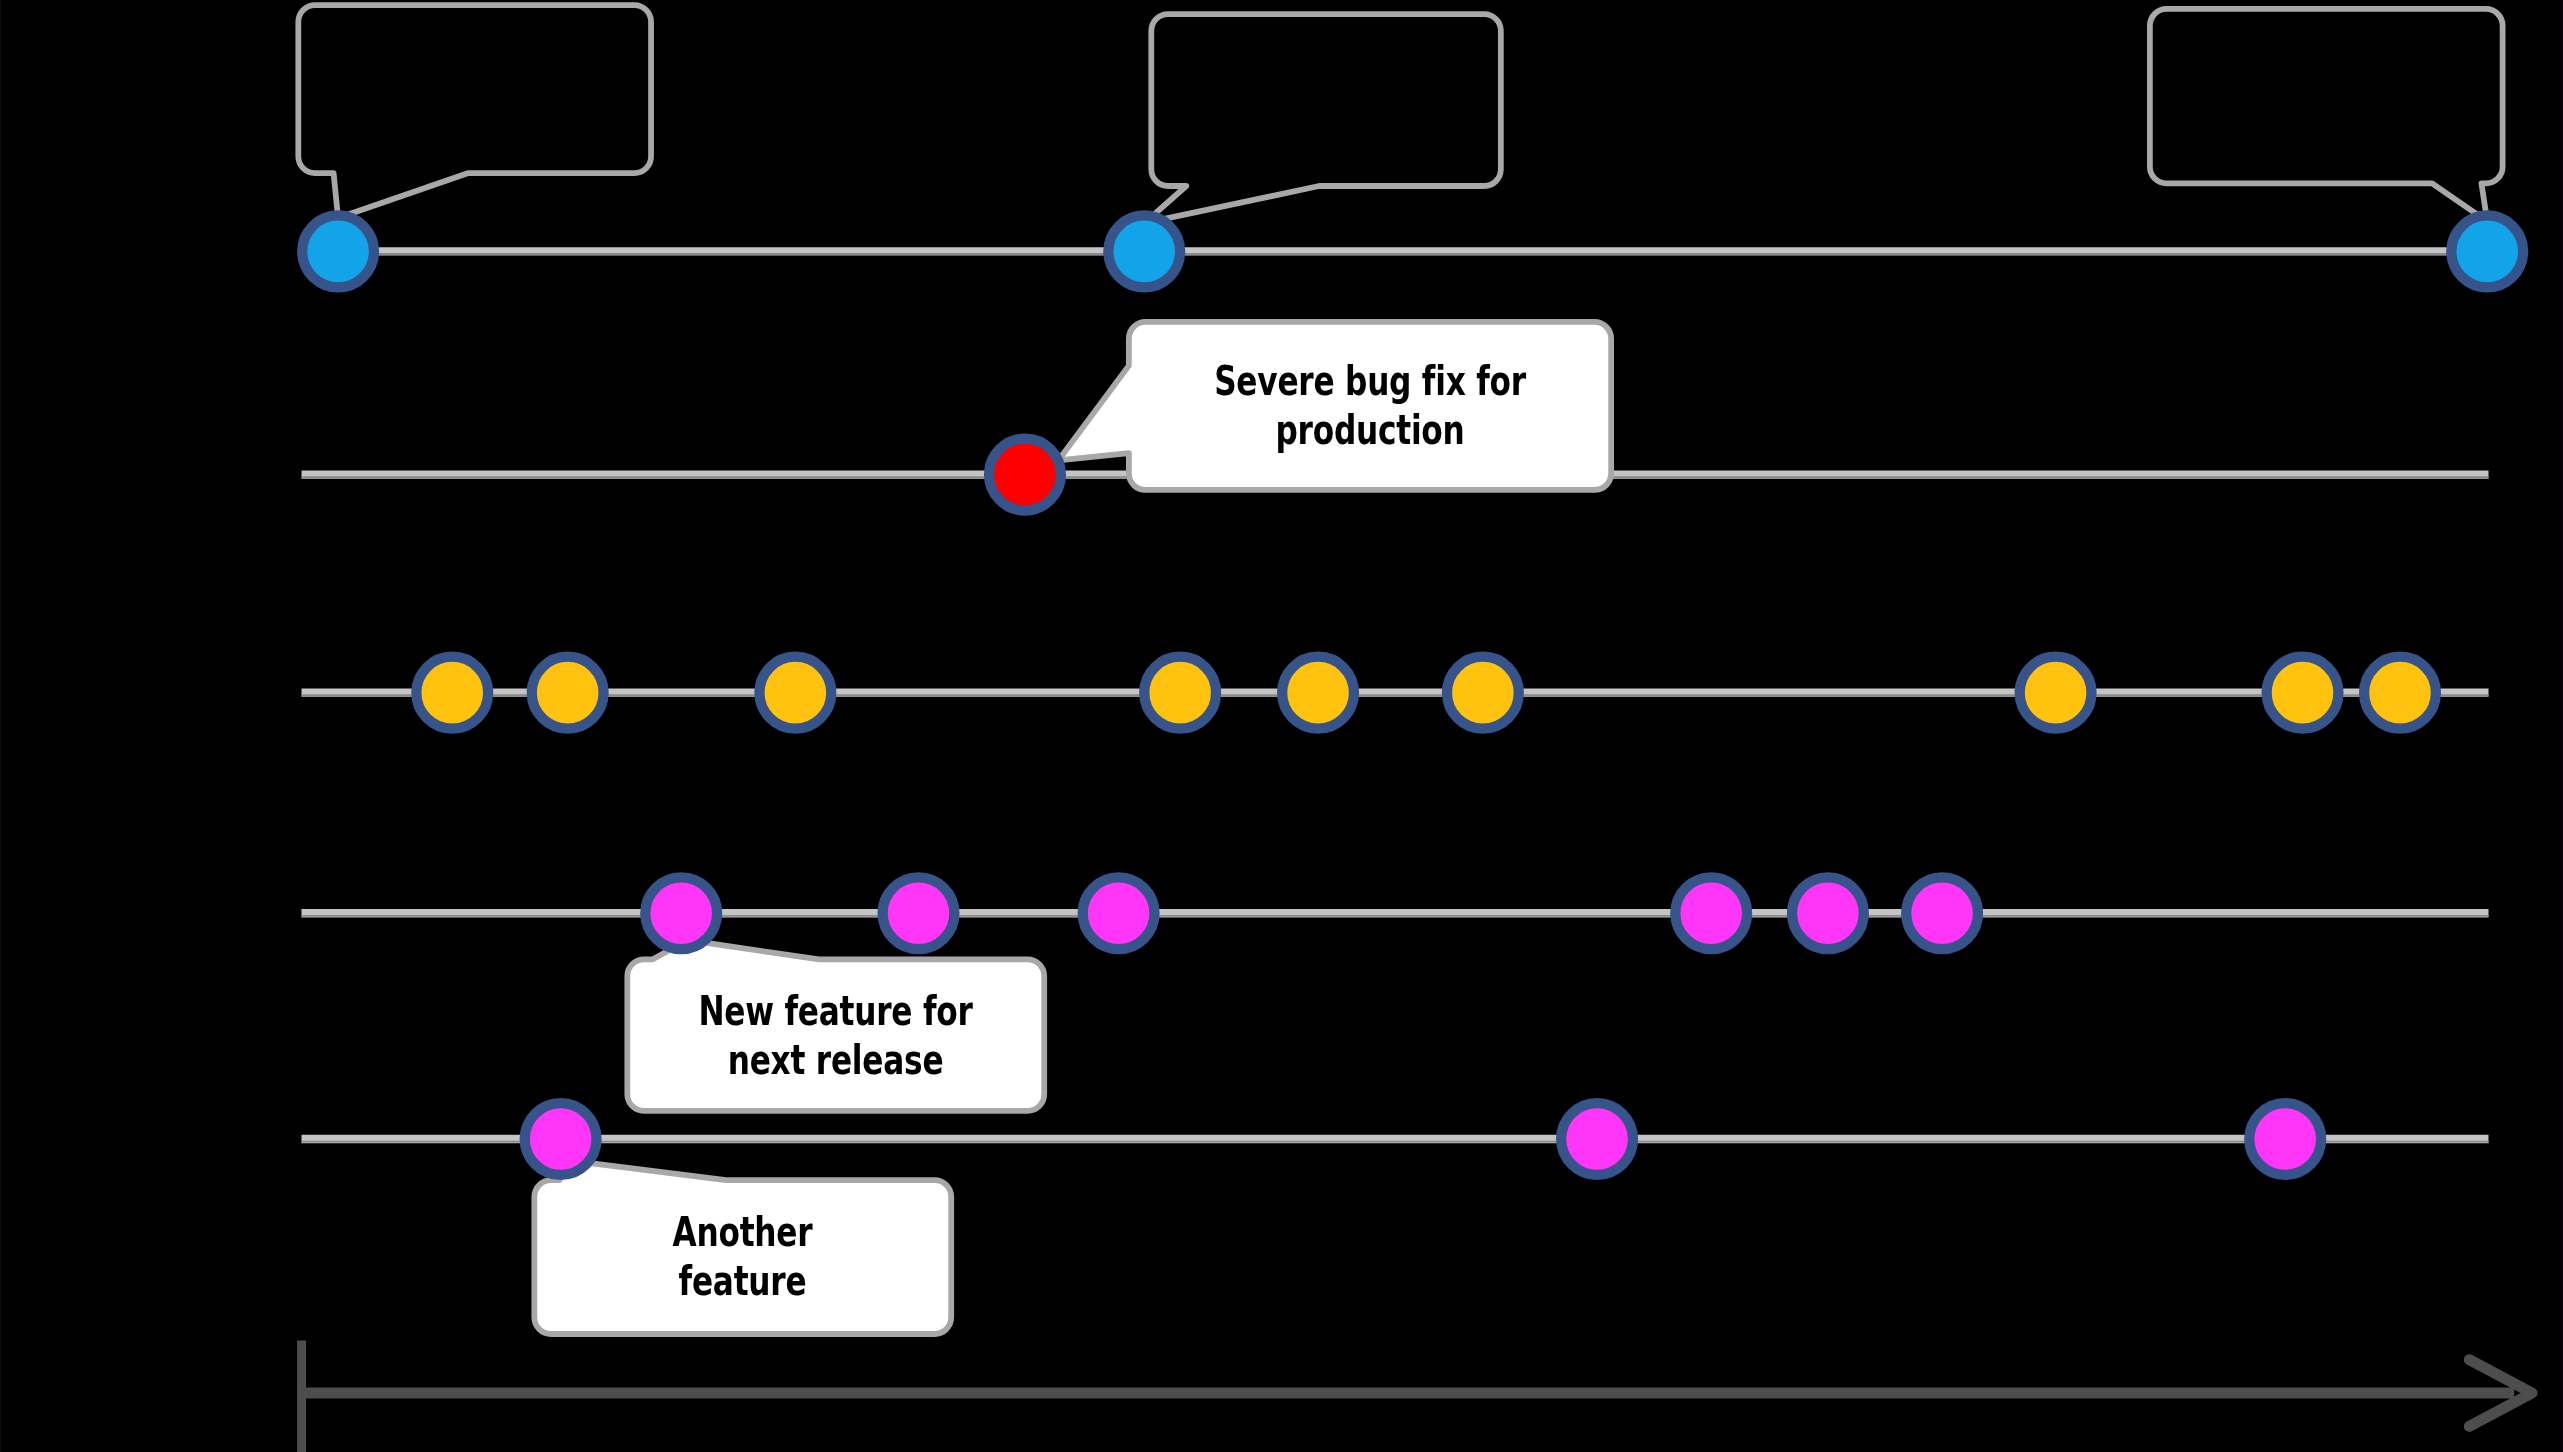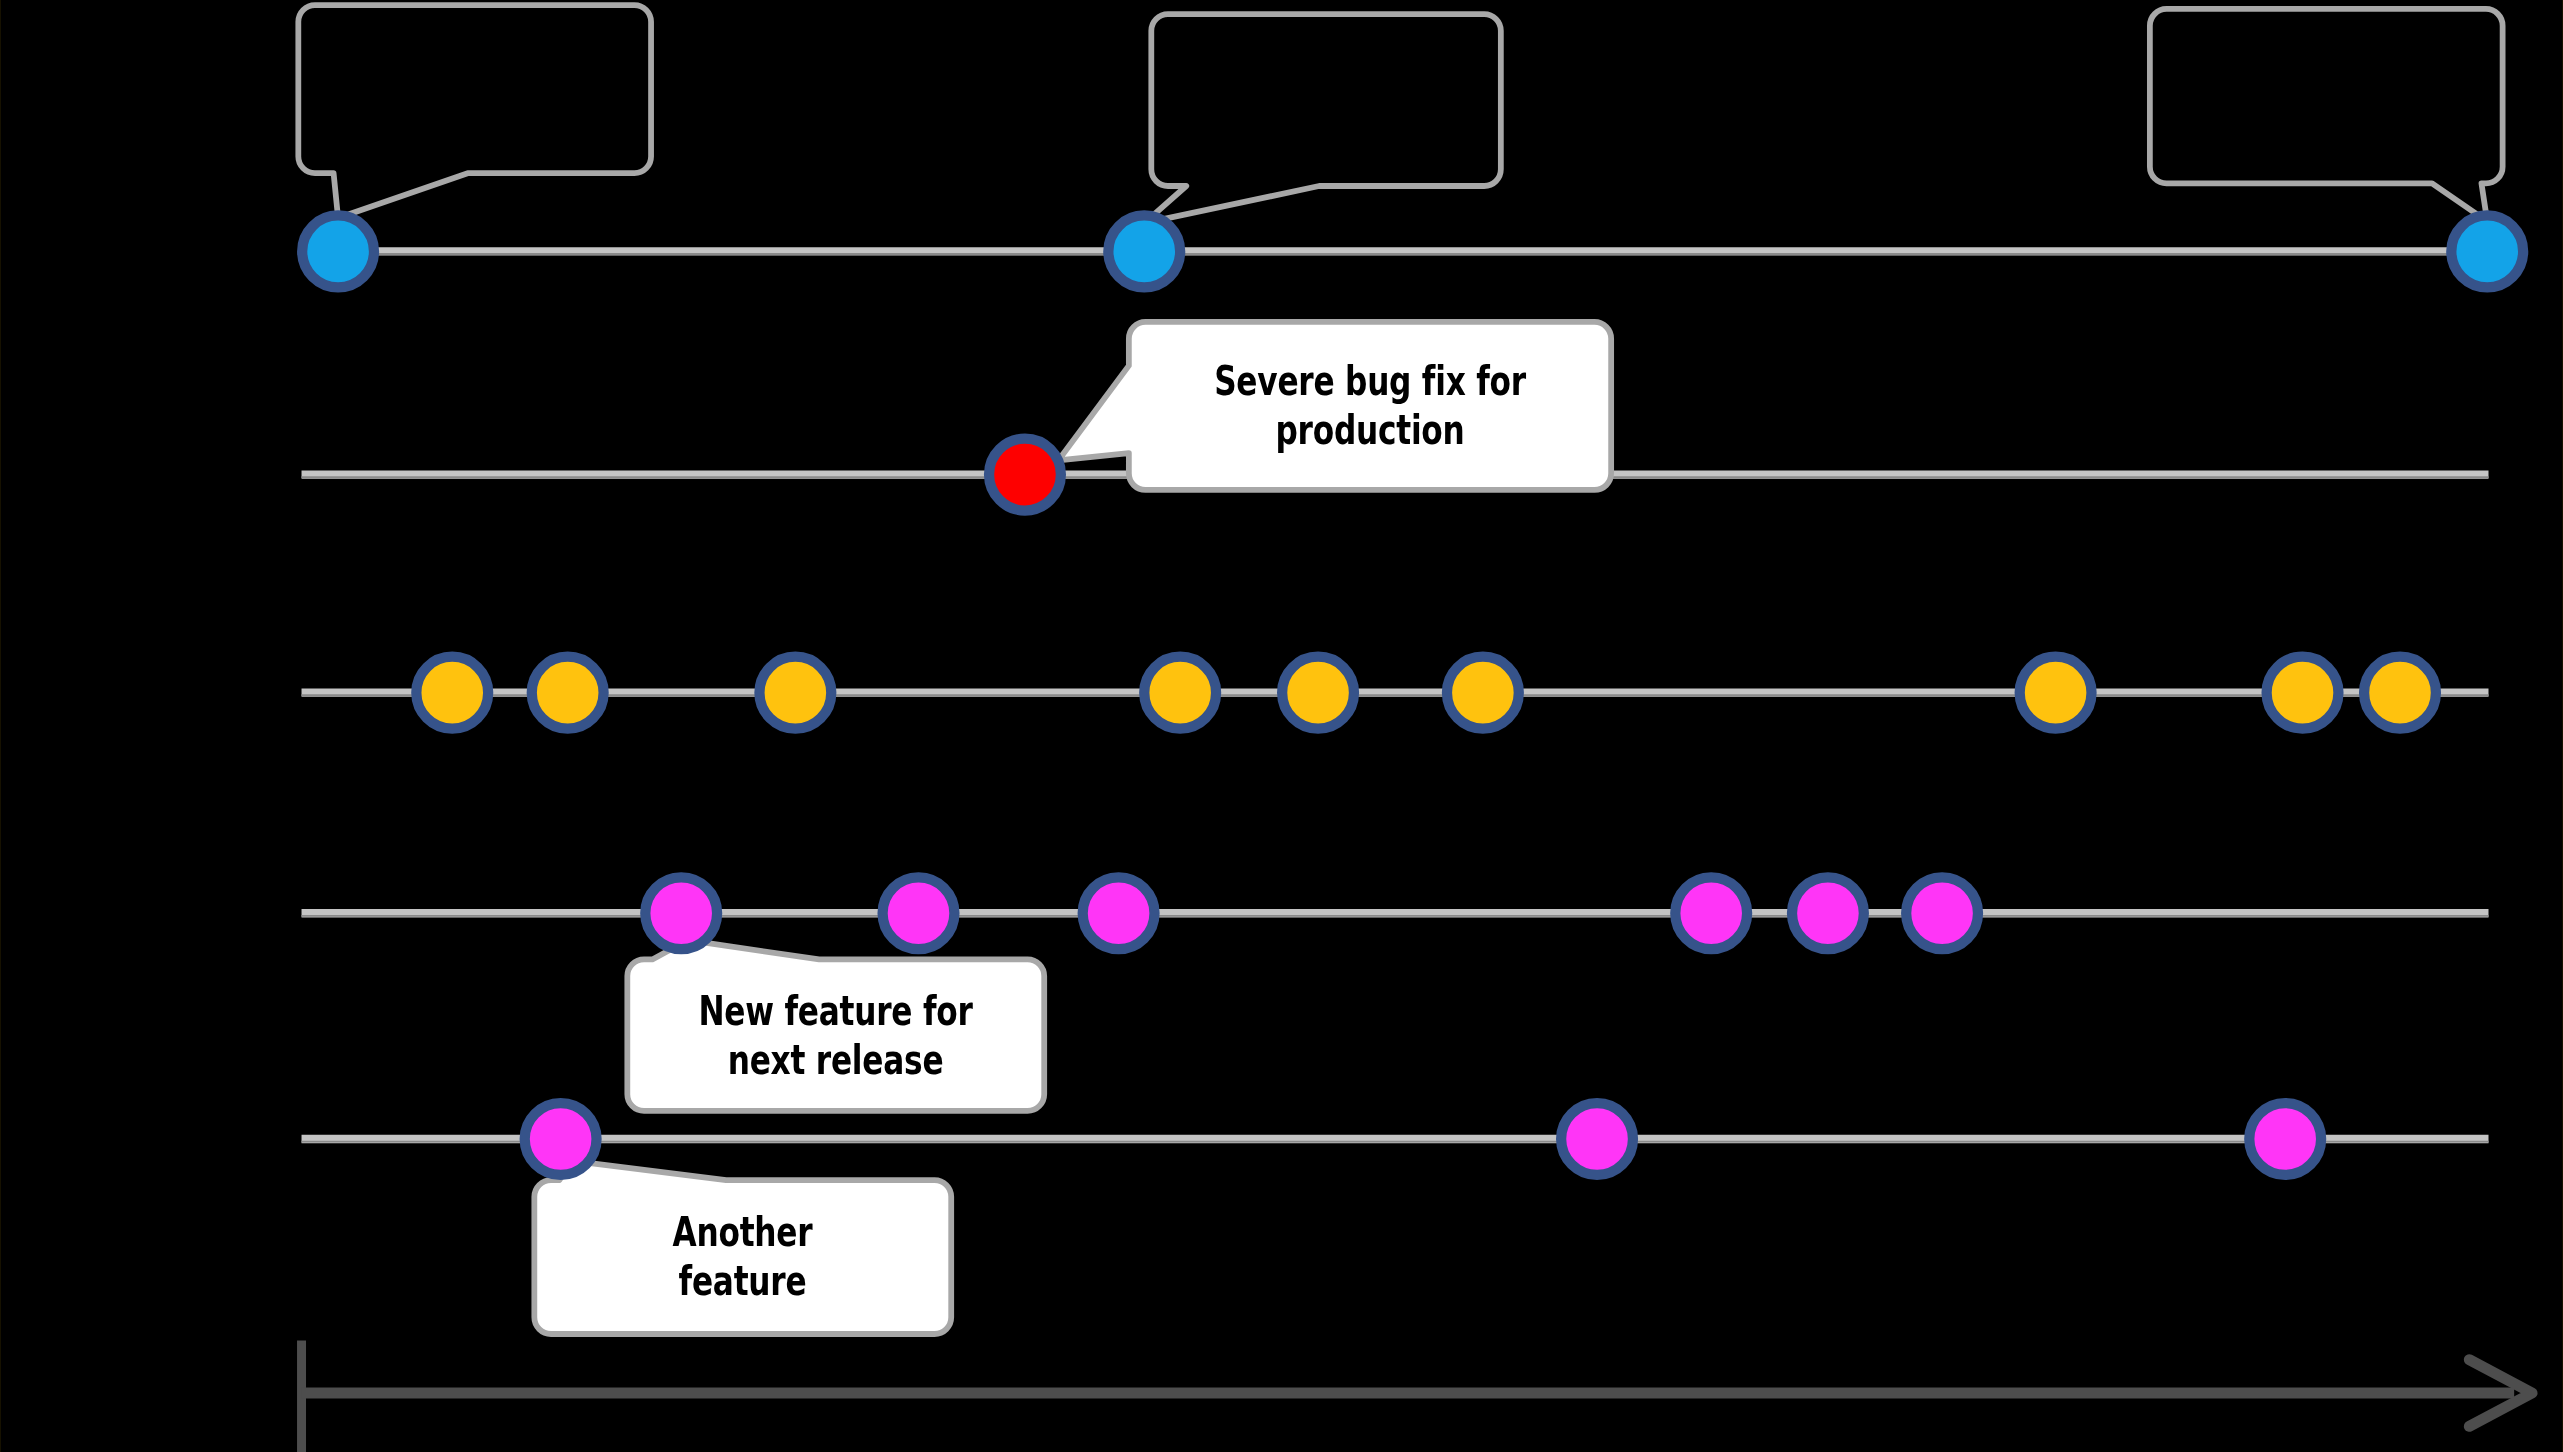--- a/index.html
+++ b/index.html
@@ -7,21 +7,21 @@
     padding: 0;
     background: #000000;
   }
   body {
     font-family: "DejaVu Sans", sans-serif;
   }
   #stage {
     position: relative;
     width: 2563px;
     height: 1452px;
-    background: #eab308;
+    background: #8b5cf6;
     overflow: hidden;
   }
   #canvas {
     position: absolute;
     top: 0;
     left: 0;
     width: 2563px;
     height: 1452px;
     display: block;
   }

